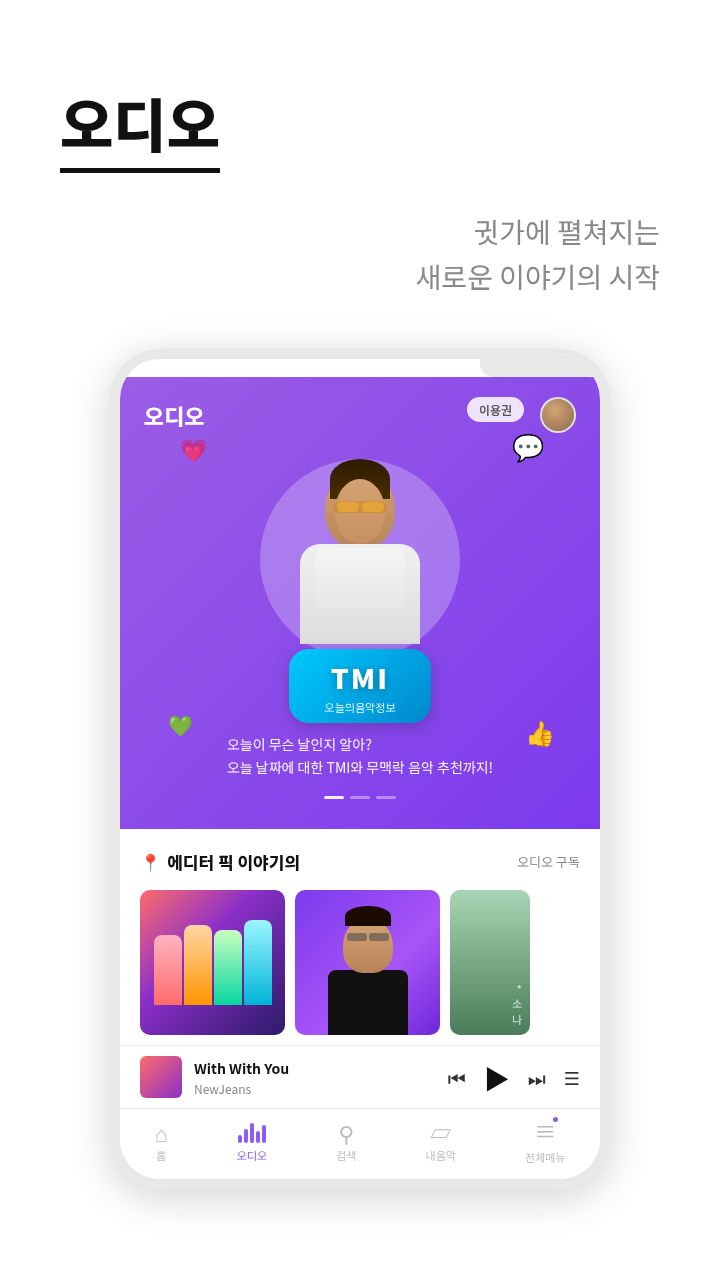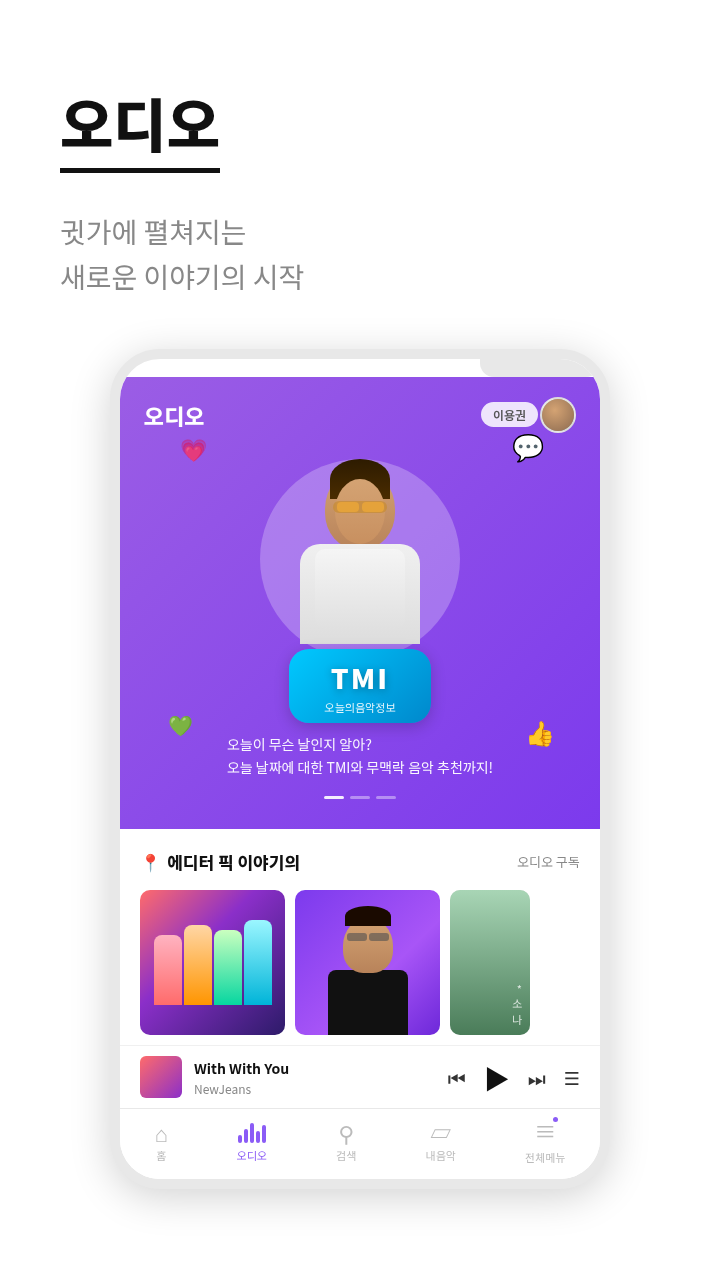--- a/index.html
+++ b/index.html
@@ -29,20 +29,21 @@
       color: #111;
       border-bottom: 5px solid #111;
       display: inline-block;
       padding-bottom: 4px;
       margin-bottom: 36px;
     }
     .page-subtitle {
       font-size: 28px;
       color: #888;
       line-height: 1.6;
+      text-align: right;
     }
 
     
     .phone-mockup-wrapper {
       display: flex;
       justify-content: center;
       margin-top: 20px;
     }
     .phone-mockup {
       width: 500px;
@@ -84,22 +85,22 @@
       justify-content: space-between;
       margin-bottom: 16px;
     }
     .app-logo-text {
       font-size: 22px;
       font-weight: 800;
       color: #fff;
     }
     .app-header-right {
       display: flex;
-      align-items: center;
-      gap: 2px;
+      align-items: flex-start;
+      gap: 16px;
     }
     .user-badge {
       background: rgba(255,255,255,0.85);
       border-radius: 16px;
       padding: 4px 12px;
       font-size: 12px;
       color: #555;
       font-weight: 600;
     }
     .avatar-circle {

